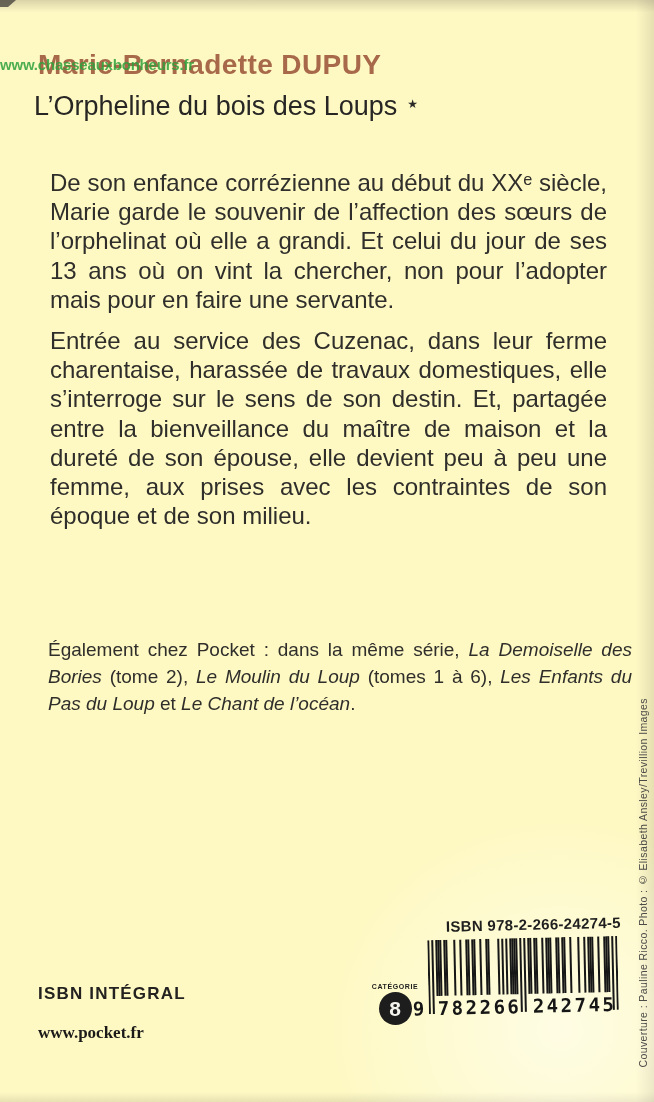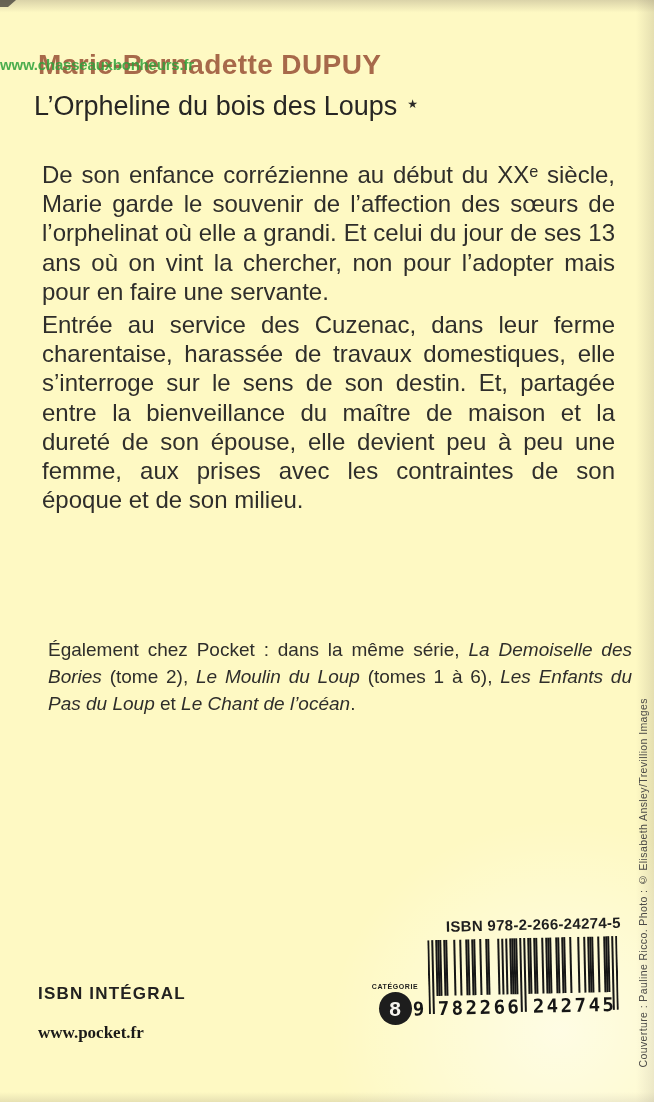--- a/index.html
+++ b/index.html
@@ -24,21 +24,21 @@
   .watermark{position:absolute;top:56px;left:0;font-size:15px;font-weight:700;
     color:#2ea13a;opacity:.85;letter-spacing:-.2px;z-index:3;white-space:nowrap;}
   .author{position:absolute;top:49px;left:38px;font-size:28px;font-weight:700;
     color:#a7694a;letter-spacing:.4px;z-index:2;white-space:nowrap;}
   .title{position:absolute;top:91px;left:34px;font-size:27px;font-weight:400;
     color:#272624;white-space:nowrap;}
   .title .star{font-size:12px;vertical-align:7px;margin-left:10px;color:#2b2a28;}
 
   .blurb{position:absolute;top:156px;left:38px;width:581px;font-size:24px;
     line-height:29.2px;text-align:justify;color:#2f2e2b;hyphens:auto;}
-  .blurb p{margin:4px;}
+  .blurb p{margin:12px;}
 
   .also{position:absolute;top:617px;left:48px;width:584px;font-size:19px;
     line-height:27px;text-align:justify;color:#2f2e2b;}
   .also i{font-style:italic;}
 
   .credits{position:absolute;right:5px;bottom:34px;writing-mode:vertical-rl;
     transform:rotate(180deg);font-size:10.5px;color:#4b4a47;letter-spacing:.4px;white-space:nowrap;}
 
   .isbn-block{position:absolute;left:428px;top:916px;width:192px;transform:rotate(-1.3deg);}
   .isbn-label{font-size:15px;font-weight:700;letter-spacing:.3px;text-align:right;

